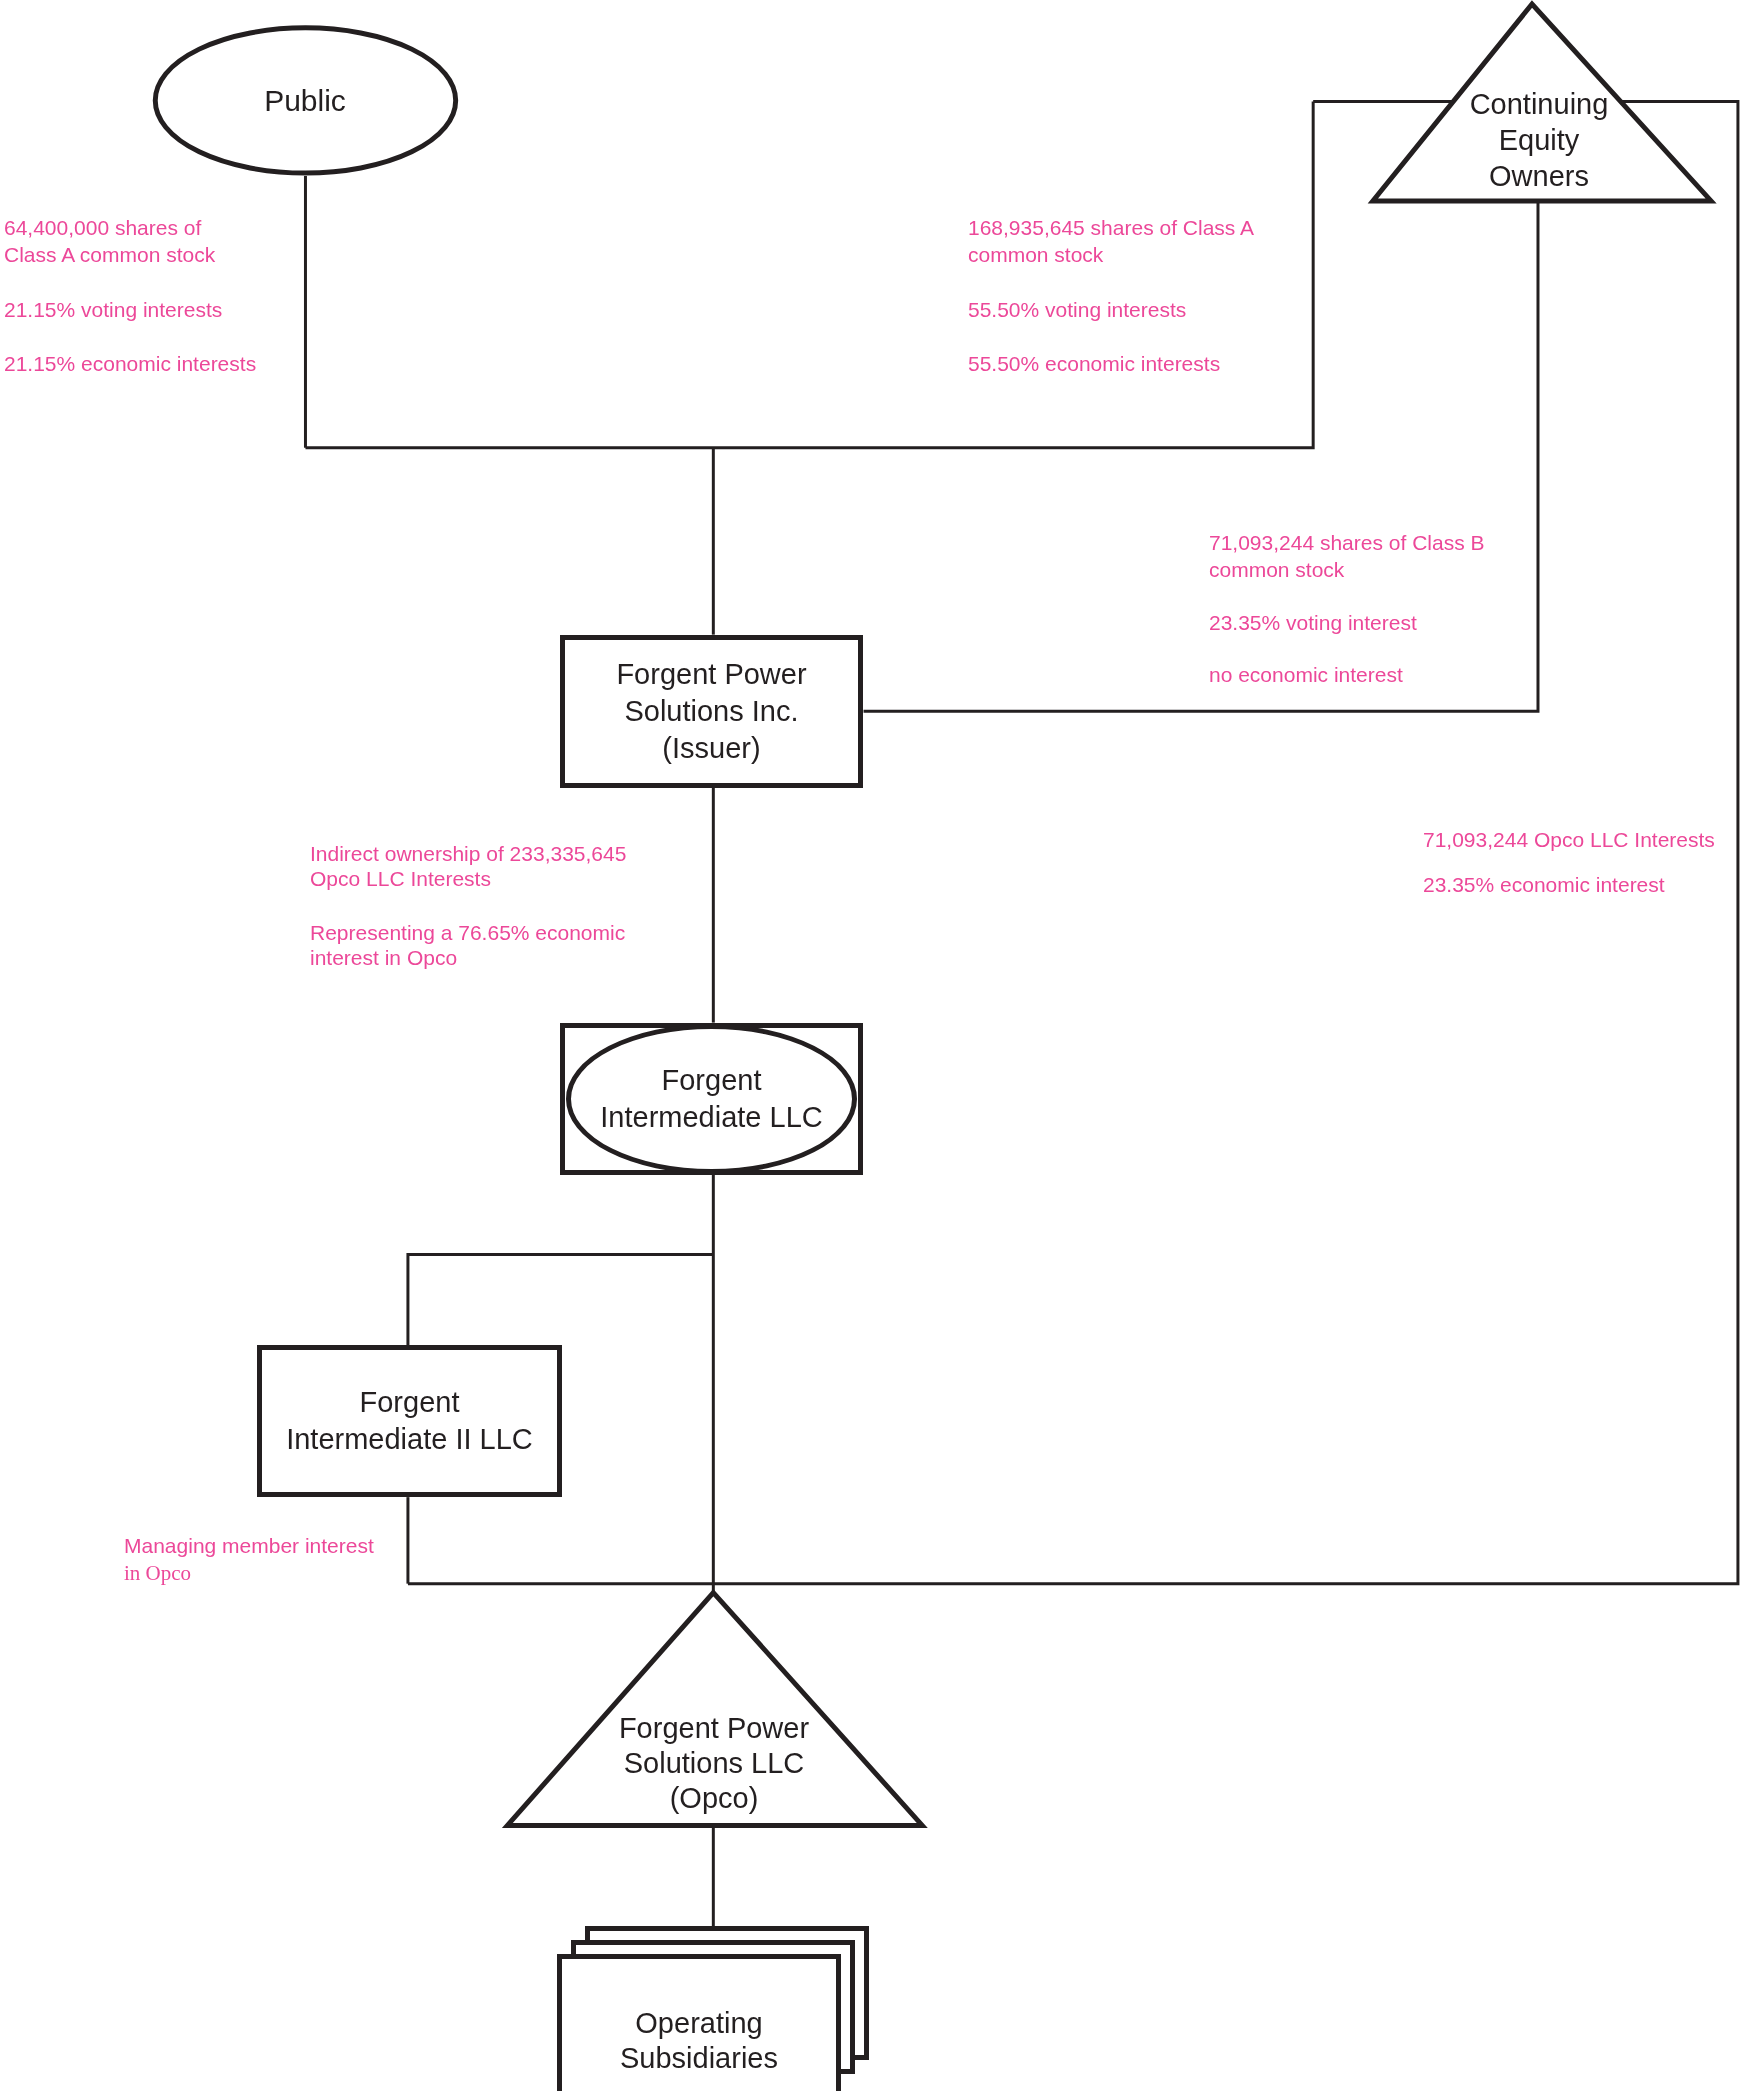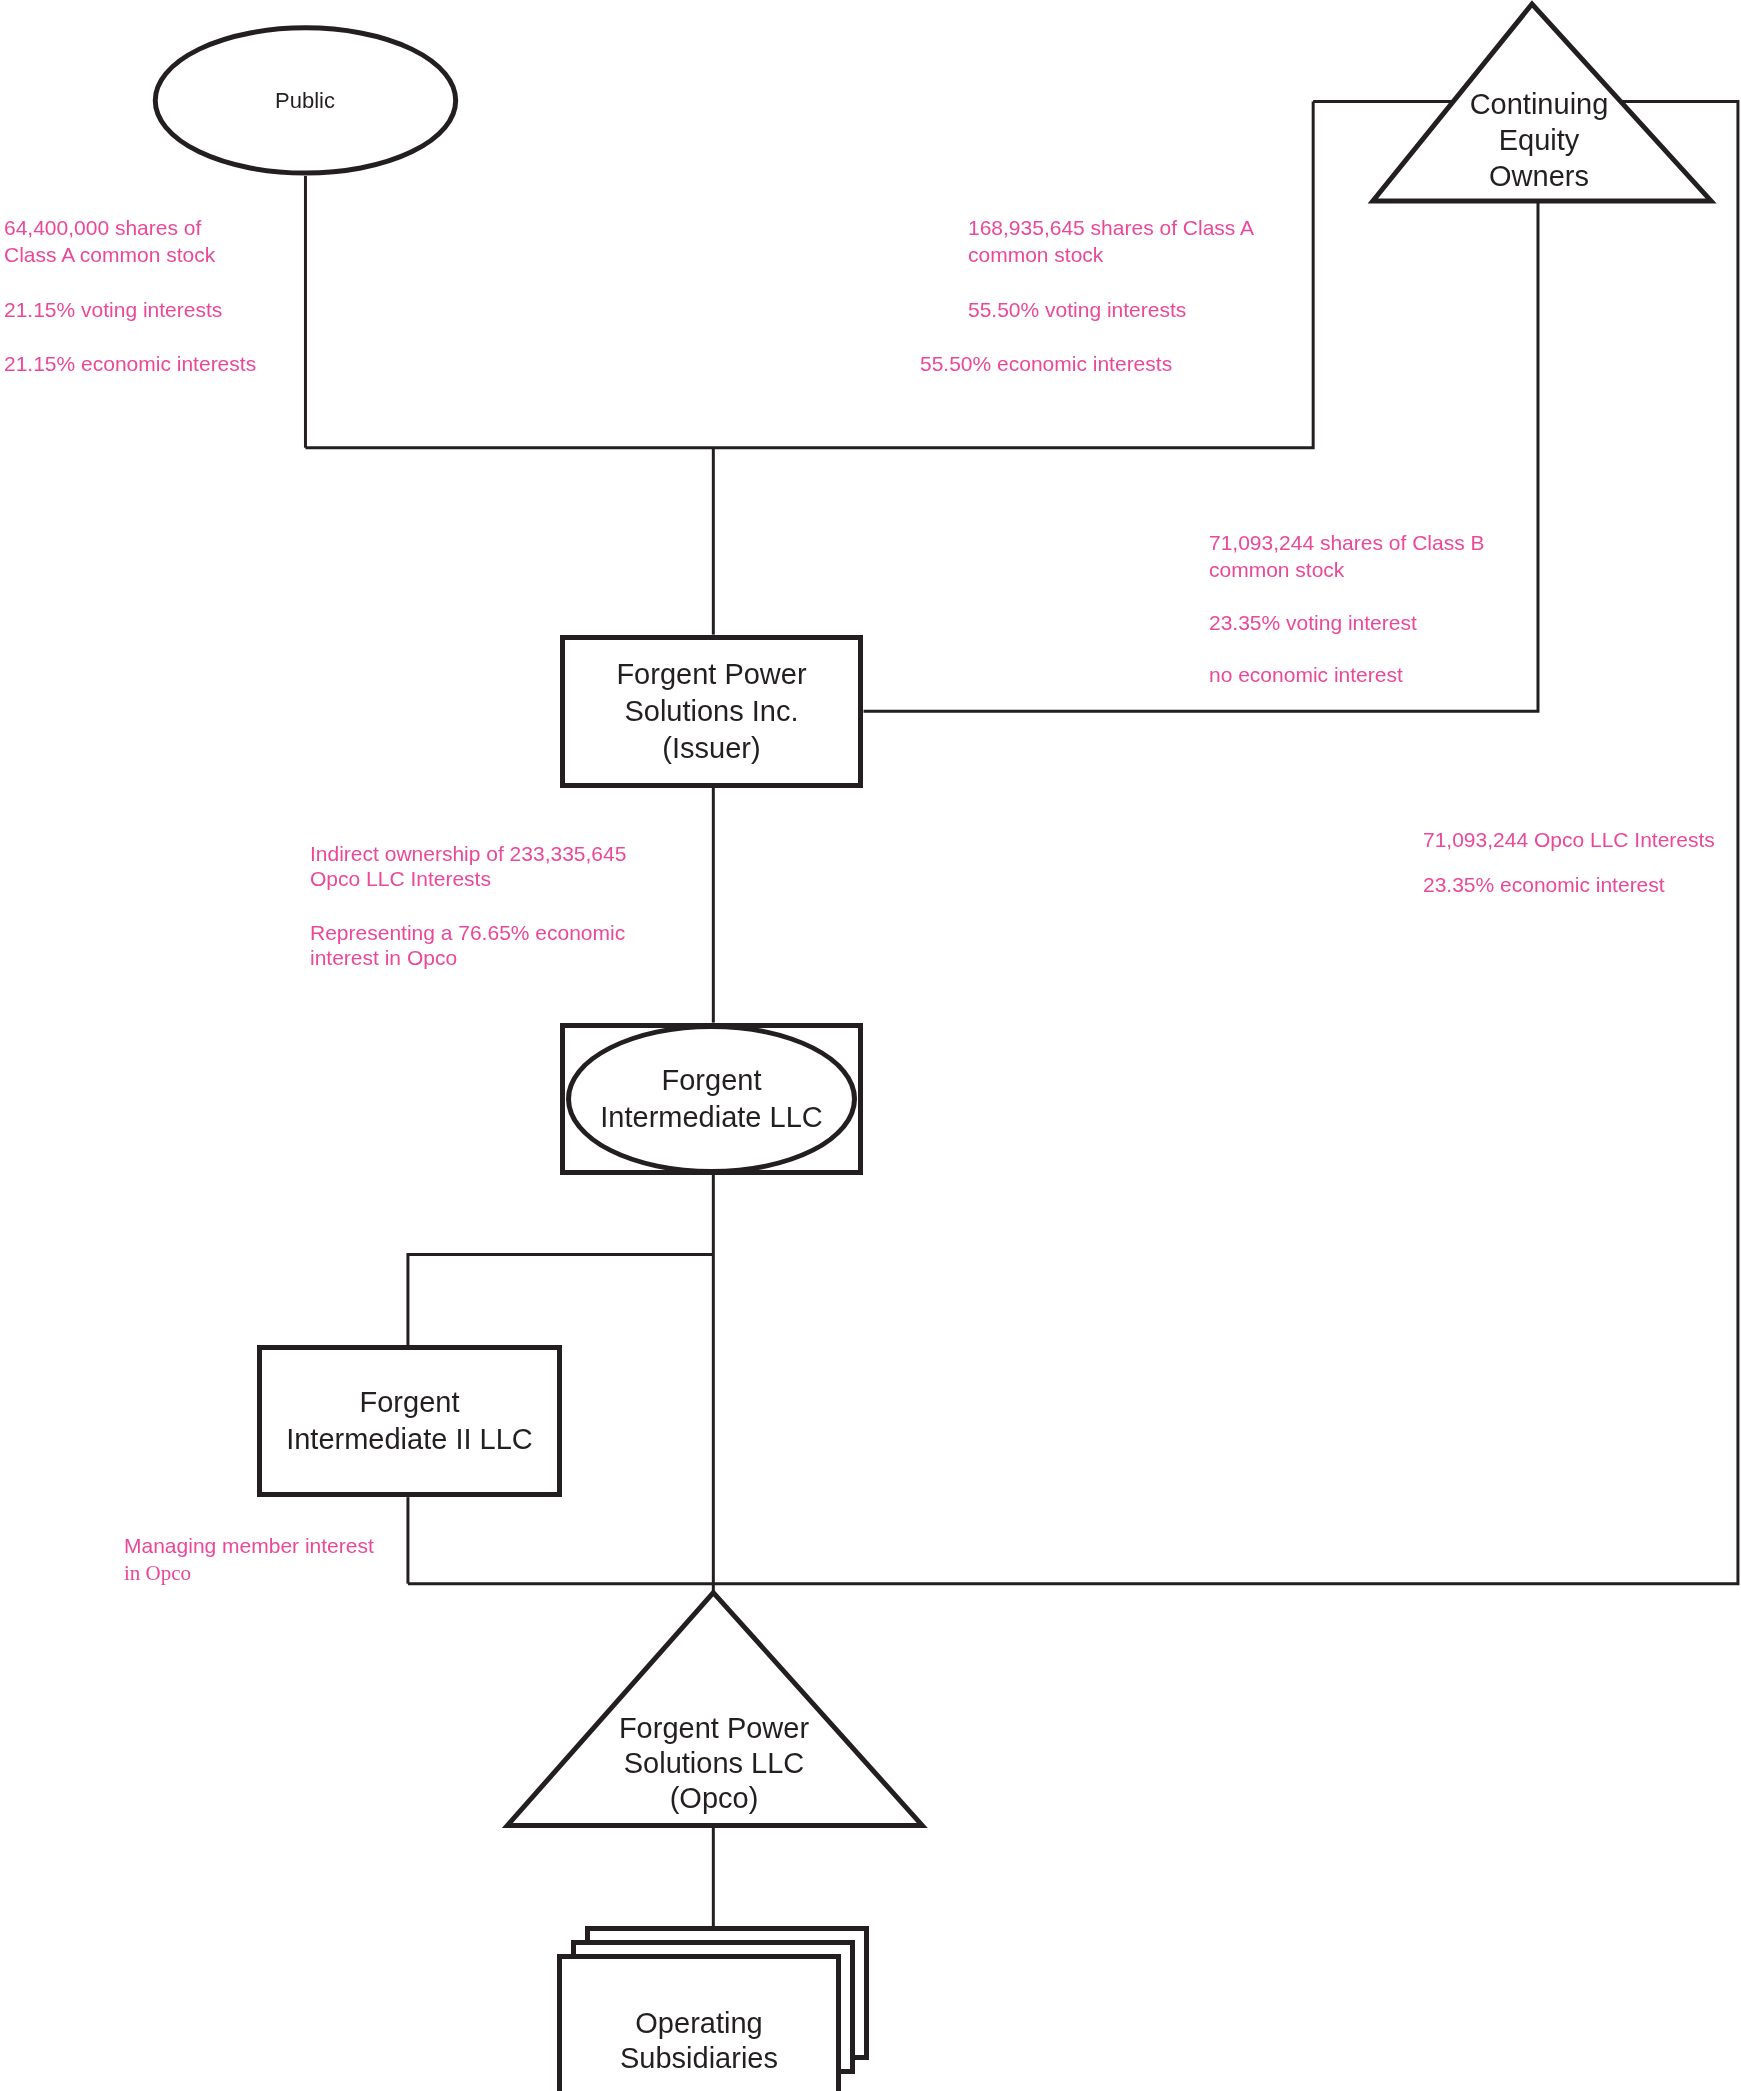--- a/index.html
+++ b/index.html
@@ -51,21 +51,21 @@
     white-space: nowrap;
     z-index: 2;
   }
   .float-label {
     position: absolute;
     text-align: center;
     z-index: 2;
   }
   .float-label div { white-space: nowrap; }
   .public-label {
-    font-size: 22px;
+    font-size: 30px;
     line-height: 30px;
   }
   .tri-label {
     font-size: 29px;
     line-height: 36px;
   }
   .opco-label {
     font-size: 29px;
     line-height: 35px;
   }
@@ -169,21 +169,21 @@
   </div>
 
   <div class="ann" style="left:4px; top:214px;">64,400,000 shares of</div>
   <div class="ann" style="left:4px; top:241px;">Class A common stock</div>
   <div class="ann" style="left:4px; top:296px;">21.15% voting interests</div>
   <div class="ann" style="left:4px; top:350px;">21.15% economic interests</div>
 
   <div class="ann" style="left:968px; top:214px;">168,935,645 shares of Class A</div>
   <div class="ann" style="left:968px; top:241px;">common stock</div>
   <div class="ann" style="left:968px; top:296px;">55.50% voting interests</div>
-  <div class="ann" style="left:920px; top:350px;">55.50% economic interests</div>
+  <div class="ann" style="left:968px; top:350px;">55.50% economic interests</div>
 
   <div class="ann" style="left:1209px; top:529px;">71,093,244 shares of Class B</div>
   <div class="ann" style="left:1209px; top:556px;">common stock</div>
   <div class="ann" style="left:1209px; top:609px;">23.35% voting interest</div>
   <div class="ann" style="left:1209px; top:661px;">no economic interest</div>
 
   <div class="ann" style="left:1423px; top:826px;">71,093,244 Opco LLC Interests</div>
   <div class="ann" style="left:1423px; top:871px;">23.35% economic interest</div>
 
   <div class="ann" style="left:310px; top:840px;">Indirect ownership of 233,335,645</div>

